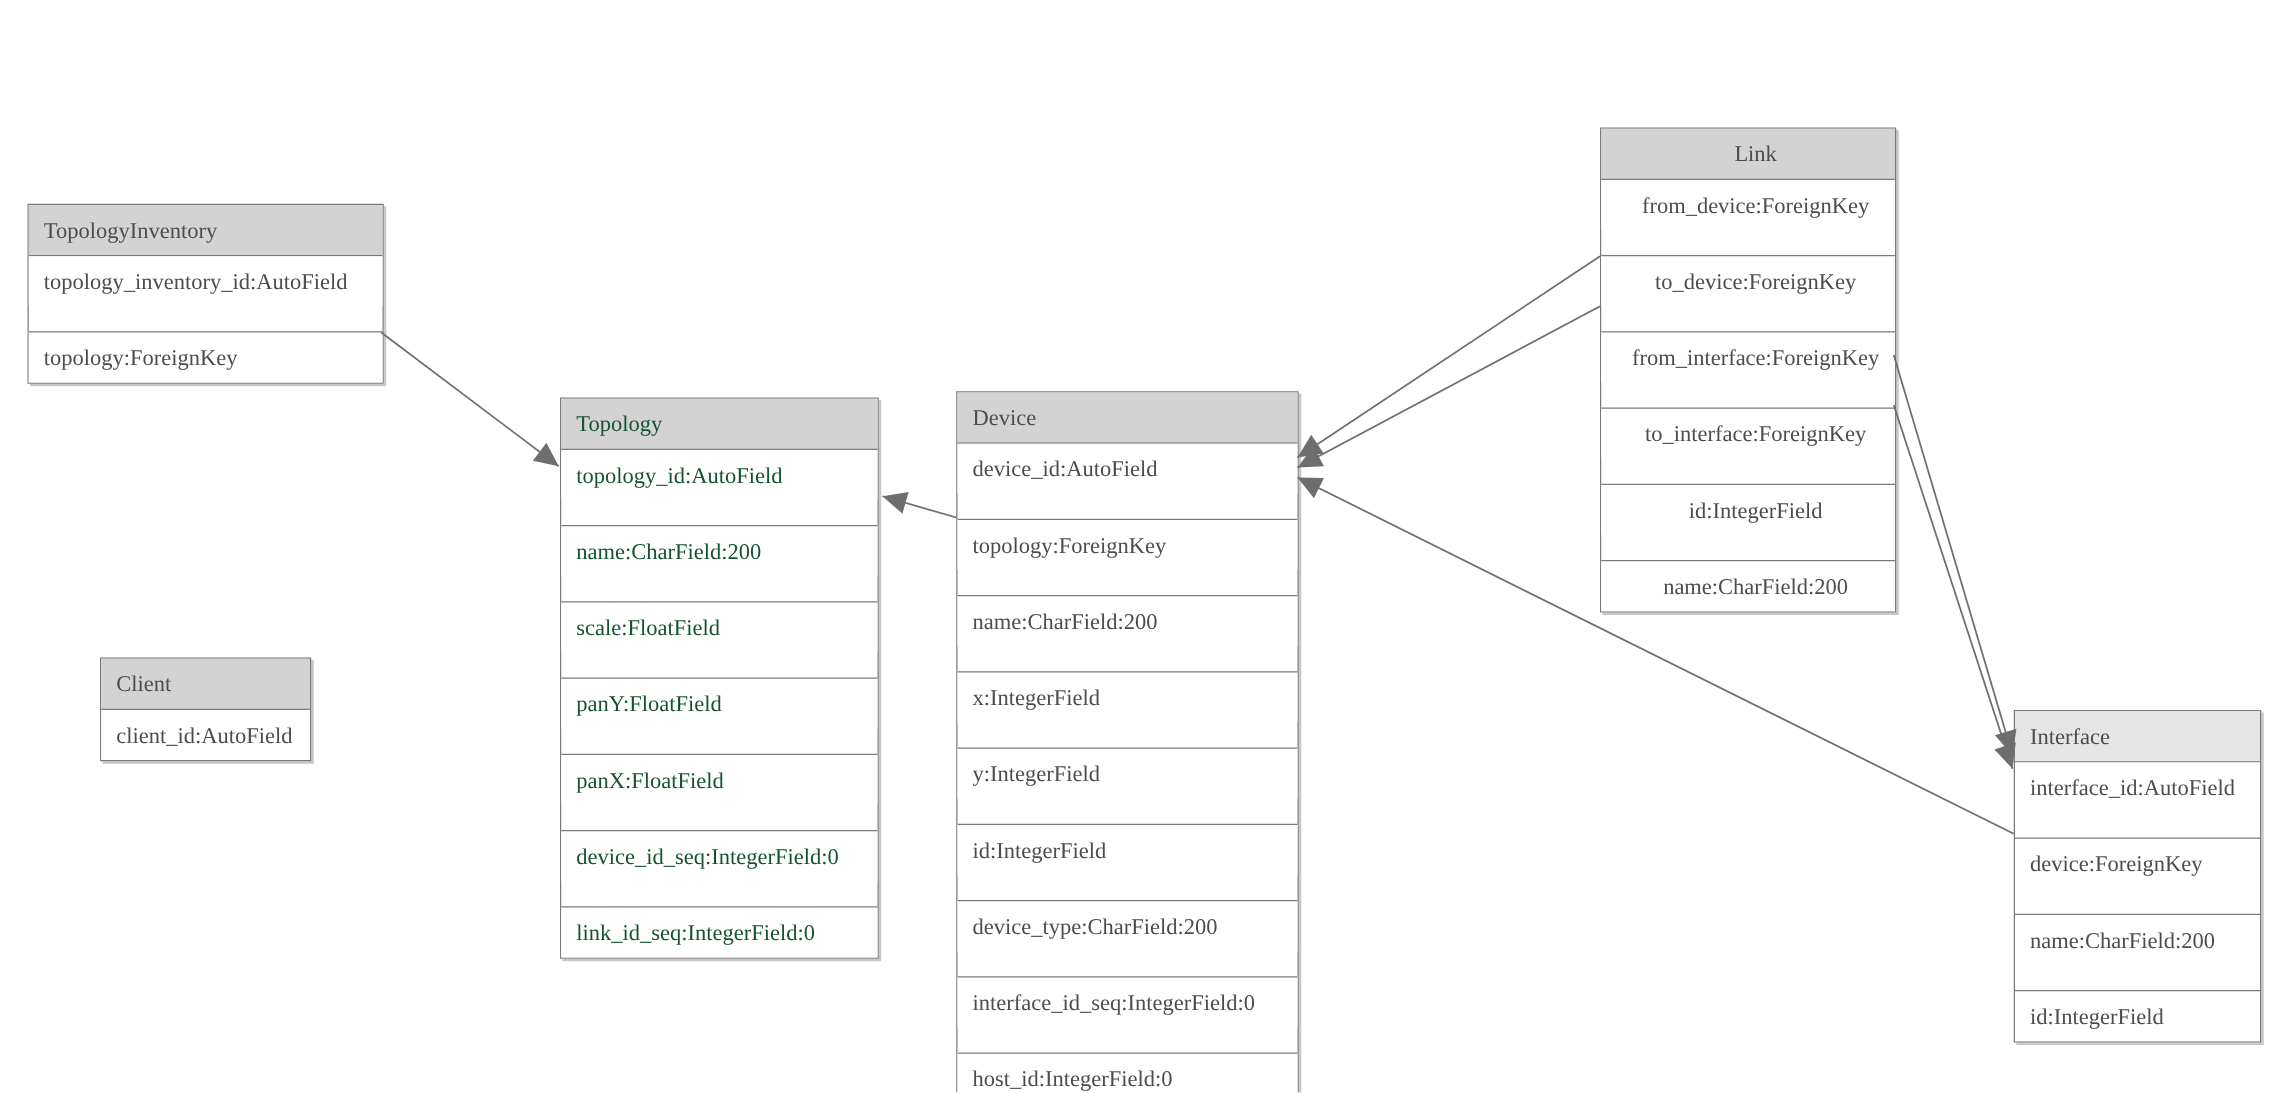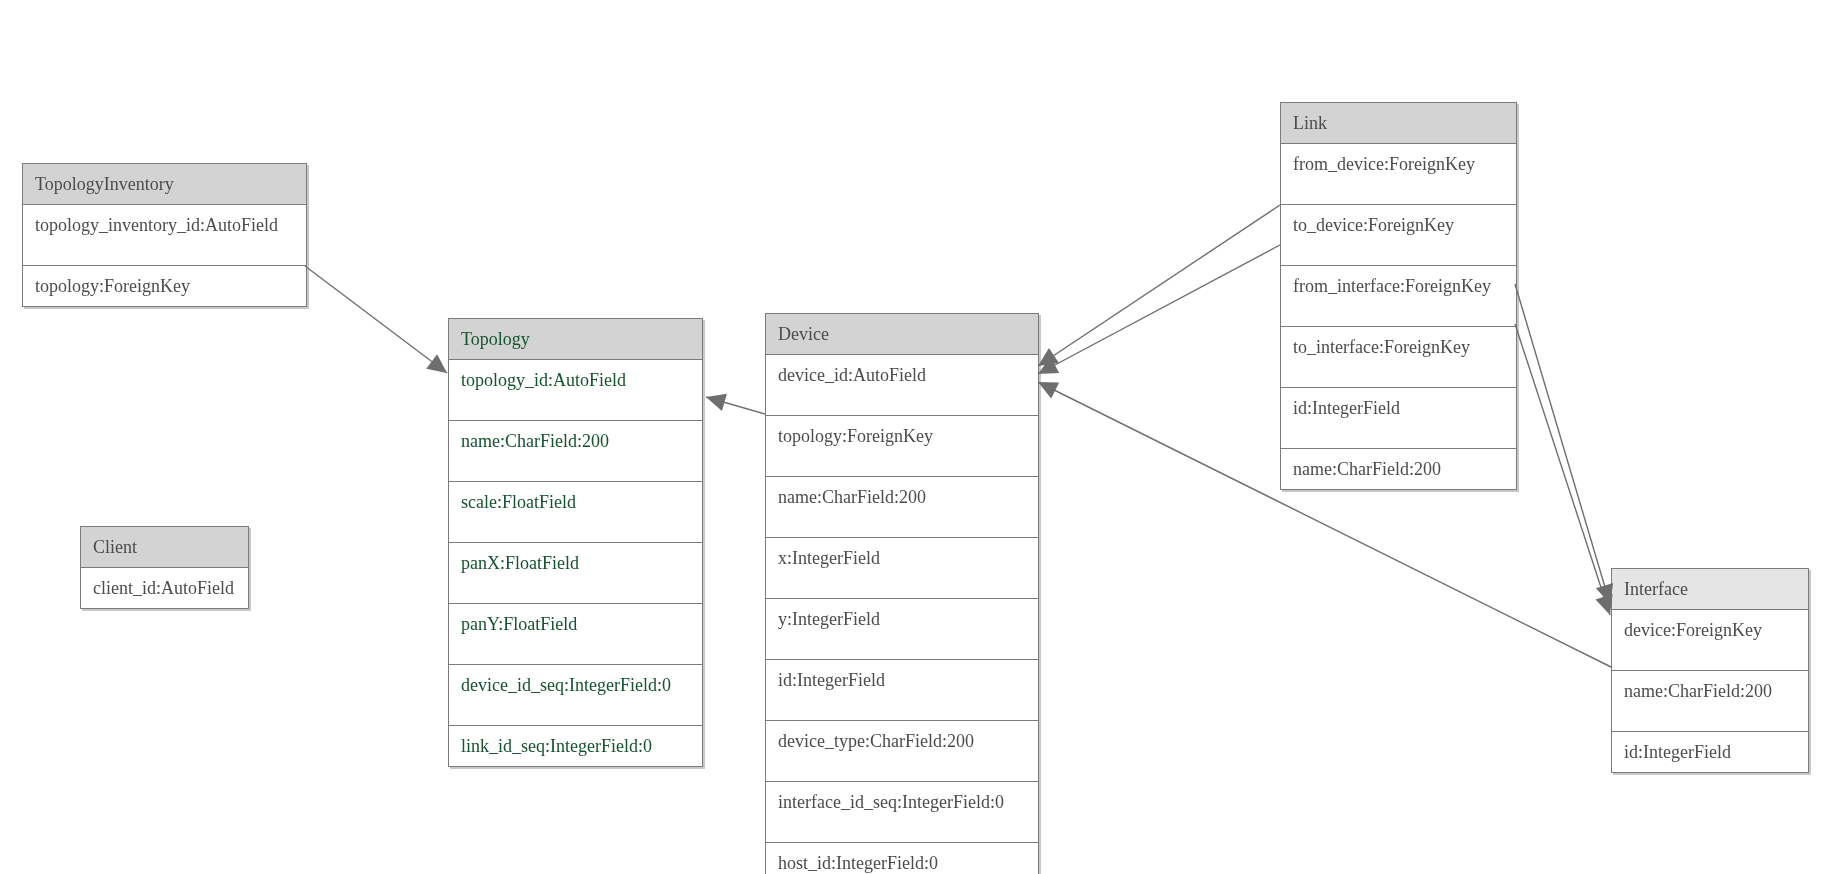--- a/index.html
+++ b/index.html
@@ -74,49 +74,50 @@
     <div class="entity" style="left: 22px; top: 163px; width: 283px; border-color: rgb(123, 123, 123); color: rgb(76, 76, 76);">
       <div class="entity-header" style="background: rgb(211, 211, 211); border-color: rgb(123, 123, 123);">TopologyInventory</div>
       <div class="entity-row">topology_inventory_id:AutoField</div>
       <div class="entity-row">topology:ForeignKey</div>
     </div>
     <div class="entity" style="left: 448px; top: 318px; width: 253px; border-color: rgb(123, 123, 123); color: #14532d;">
       <div class="entity-header" style="background: rgb(211, 211, 211); border-color: rgb(123, 123, 123);">Topology</div>
       <div class="entity-row">topology_id:AutoField</div>
       <div class="entity-row">name:CharField:200</div>
       <div class="entity-row">scale:FloatField</div>
+      <div class="entity-row">panY:FloatField</div>
       <div class="entity-row">panX:FloatField</div>
-      <div class="entity-row">panY:FloatField</div>
       <div class="entity-row">device_id_seq:IntegerField:0</div>
       <div class="entity-row">link_id_seq:IntegerField:0</div>
     </div>
     <div class="entity" style="left: 80px; top: 526px; width: 167px; border-color: rgb(123, 123, 123); color: rgb(76, 76, 76);">
       <div class="entity-header" style="background: rgb(211, 211, 211); border-color: rgb(123, 123, 123);">Client</div>
       <div class="entity-row">client_id:AutoField</div>
     </div>
     <div class="entity" style="left: 765px; top: 313px; width: 272px; border-color: rgb(123, 123, 123); color: rgb(76, 76, 76);">
       <div class="entity-header" style="background: rgb(211, 211, 211); border-color: rgb(123, 123, 123);">Device</div>
       <div class="entity-row">device_id:AutoField</div>
       <div class="entity-row">topology:ForeignKey</div>
       <div class="entity-row">name:CharField:200</div>
       <div class="entity-row">x:IntegerField</div>
       <div class="entity-row">y:IntegerField</div>
       <div class="entity-row">id:IntegerField</div>
       <div class="entity-row">device_type:CharField:200</div>
       <div class="entity-row">interface_id_seq:IntegerField:0</div>
       <div class="entity-row">host_id:IntegerField:0</div>
     </div>
-    <div class="entity" style="left: 1280px; top: 102px; width: 235px; border-color: rgb(123, 123, 123); color: rgb(76, 76, 76);">
+    <div class="entity" style="left: 1280px; top: 102px; width: 235px; border-color: rgb(123, 123, 123); color: rgb(76, 76, 76); text-align: center;">
       <div class="entity-header" style="background: rgb(211, 211, 211); border-color: rgb(123, 123, 123);">Link</div>
       <div class="entity-row">from_device:ForeignKey</div>
       <div class="entity-row">to_device:ForeignKey</div>
       <div class="entity-row">from_interface:ForeignKey</div>
       <div class="entity-row">to_interface:ForeignKey</div>
       <div class="entity-row">id:IntegerField</div>
       <div class="entity-row">name:CharField:200</div>
     </div>
     <div class="entity" style="left: 1611px; top: 568px; width: 196px; border-color: rgb(123, 123, 123); color: rgb(76, 76, 76);">
       <div class="entity-header" style="background: #e5e5e5; border-color: rgb(123, 123, 123);">Interface</div>
+      <div class="entity-row">interface_id:AutoField</div>
       <div class="entity-row">device:ForeignKey</div>
       <div class="entity-row">name:CharField:200</div>
       <div class="entity-row">id:IntegerField</div>
     </div>
   </div>
 
 </body></html>

